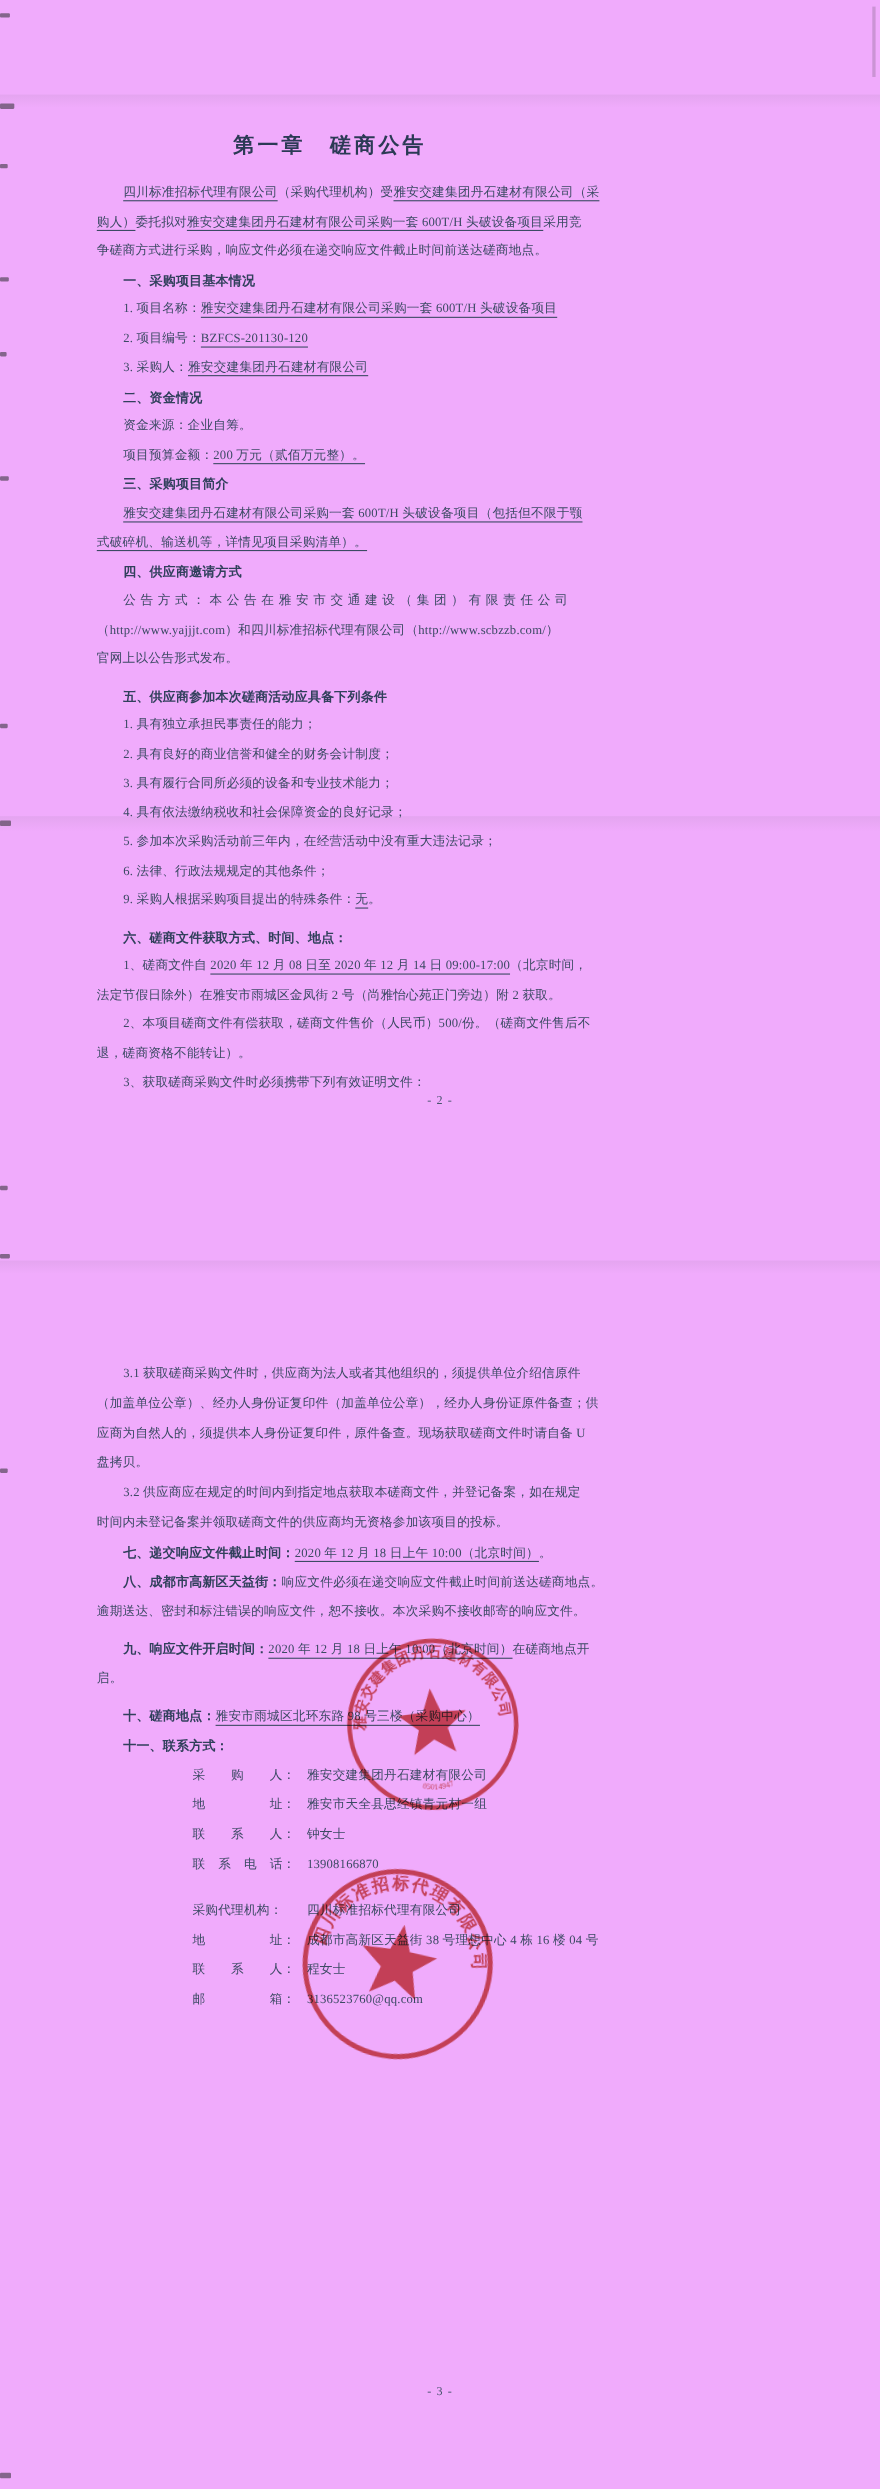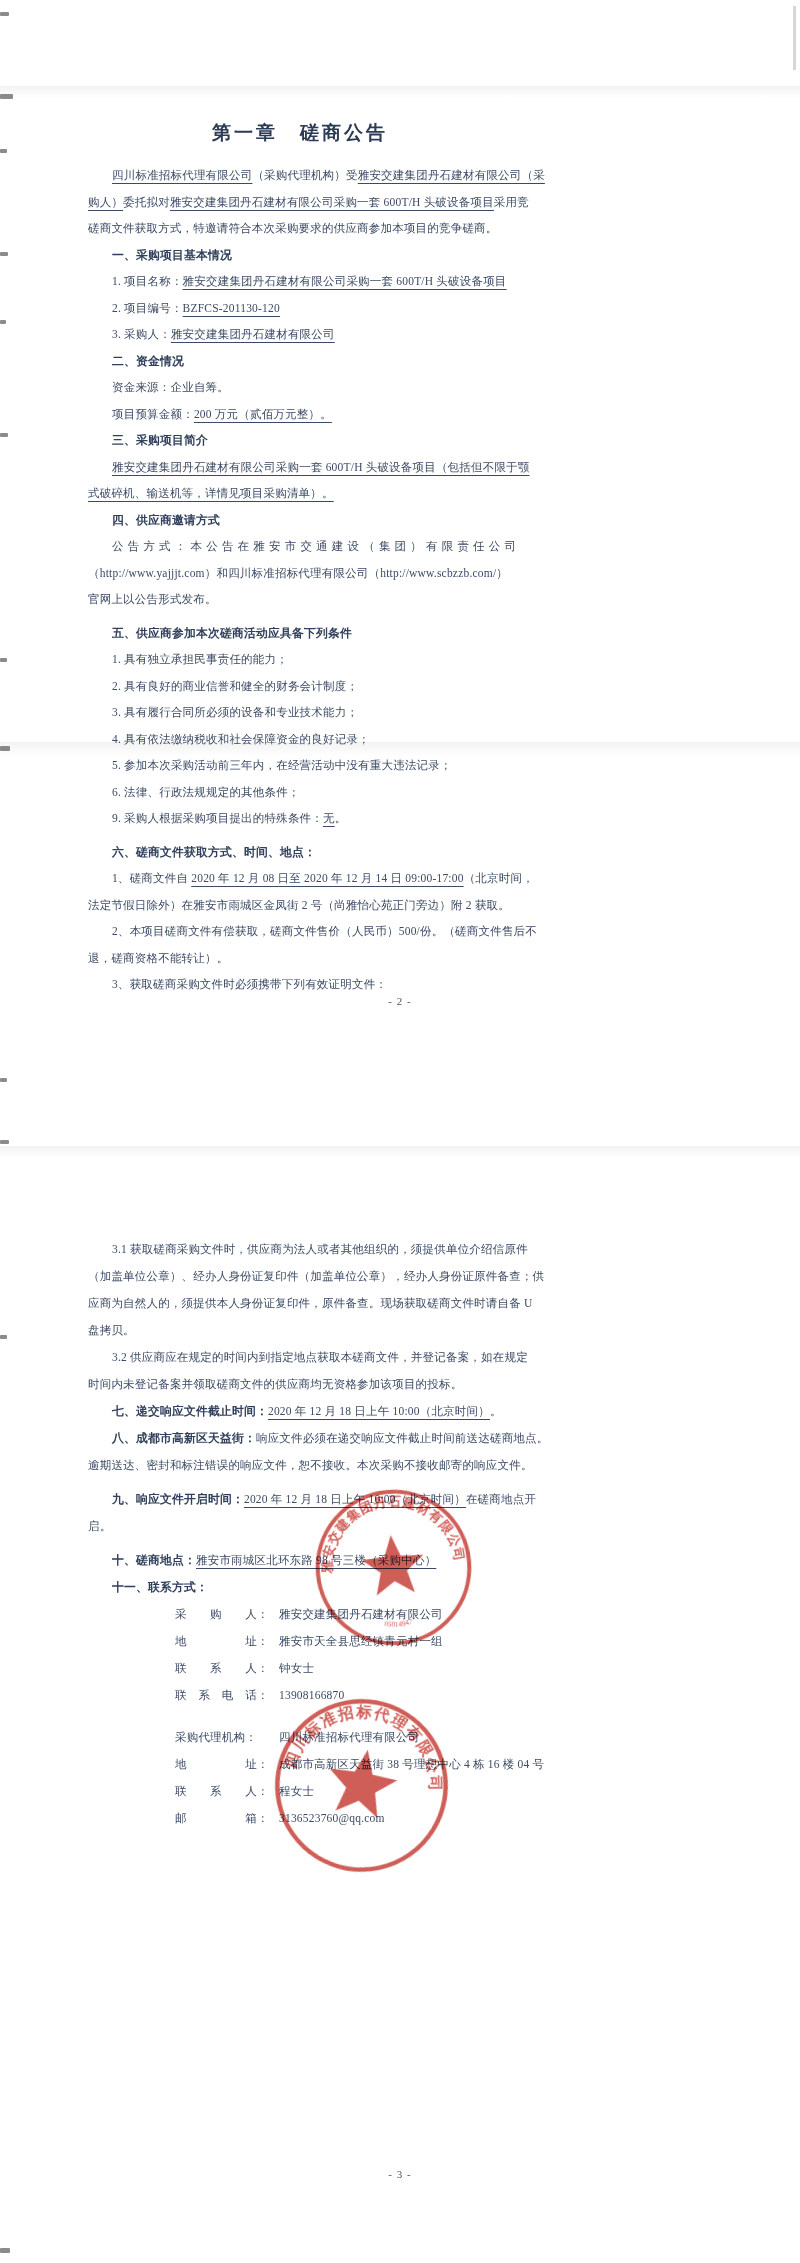--- a/index.html
+++ b/index.html
@@ -1,18 +1,18 @@
 <!DOCTYPE html>
 <html><head>
 <meta charset="utf-8">
 <style>
   html,body{margin:0;padding:0;background:#e8e8e6;}
   #canvas{
     position:relative;width:800px;height:2263px;margin:0 auto;
-    background:#ffffff;overflow:hidden;
+    background:#f0abfc;overflow:hidden;
     font-family:"Liberation Serif","DejaVu Serif",serif;
     color:#3c4a64;
   }
   .col{position:absolute;left:88px;width:436px;}
   #page1{top:116px;}
   #page2{top:1236px;}
   .title{font-size:19px;font-weight:bold;text-align:center;letter-spacing:3px;
          color:#2b3a55;height:34px;line-height:34px;margin-bottom:12px;width:424px;}
   .ln{font-size:11.5px;line-height:26.5px;height:26.5px;white-space:nowrap;letter-spacing:.2px;}
   #page2 .ln{line-height:27px;height:27px;}
@@ -60,21 +60,21 @@
 
   <div class="col" id="page1">
     <div class="title">第一章　磋商公告</div>
 
     <div class="ln ind">
       <span class="u">四川标准招标代理有限公司</span><span>（采购代理机构）受</span><span class="u">雅安交建集团丹石建材有限公司（采</span>
     </div>
     <div class="ln">
       <span class="u">购人）</span><span>委托拟对</span><span class="u">雅安交建集团丹石建材有限公司采购一套 600T/H 头破设备项目</span><span>采用竞</span>
     </div>
-    <div class="ln">磋商文件获取方式，特邀请符合本次采购要求的供应商参加本项目的竞争磋商。</div>
+    <div class="ln">争磋商方式进行采购，响应文件必须在递交响应文件截止时间前送达磋商地点。</div>
 
     <div class="ln ind b">一、采购项目基本情况</div>
     <div class="ln ind">
       <span>1. 项目名称：</span><span class="u">雅安交建集团丹石建材有限公司采购一套 600T/H 头破设备项目</span>
     </div>
     <div class="ln ind">
       <span>2. 项目编号：</span><span class="u">BZFCS-201130-120</span>
     </div>
     <div class="ln ind">
       <span>3. 采购人：</span><span class="u">雅安交建集团丹石建材有限公司</span>

